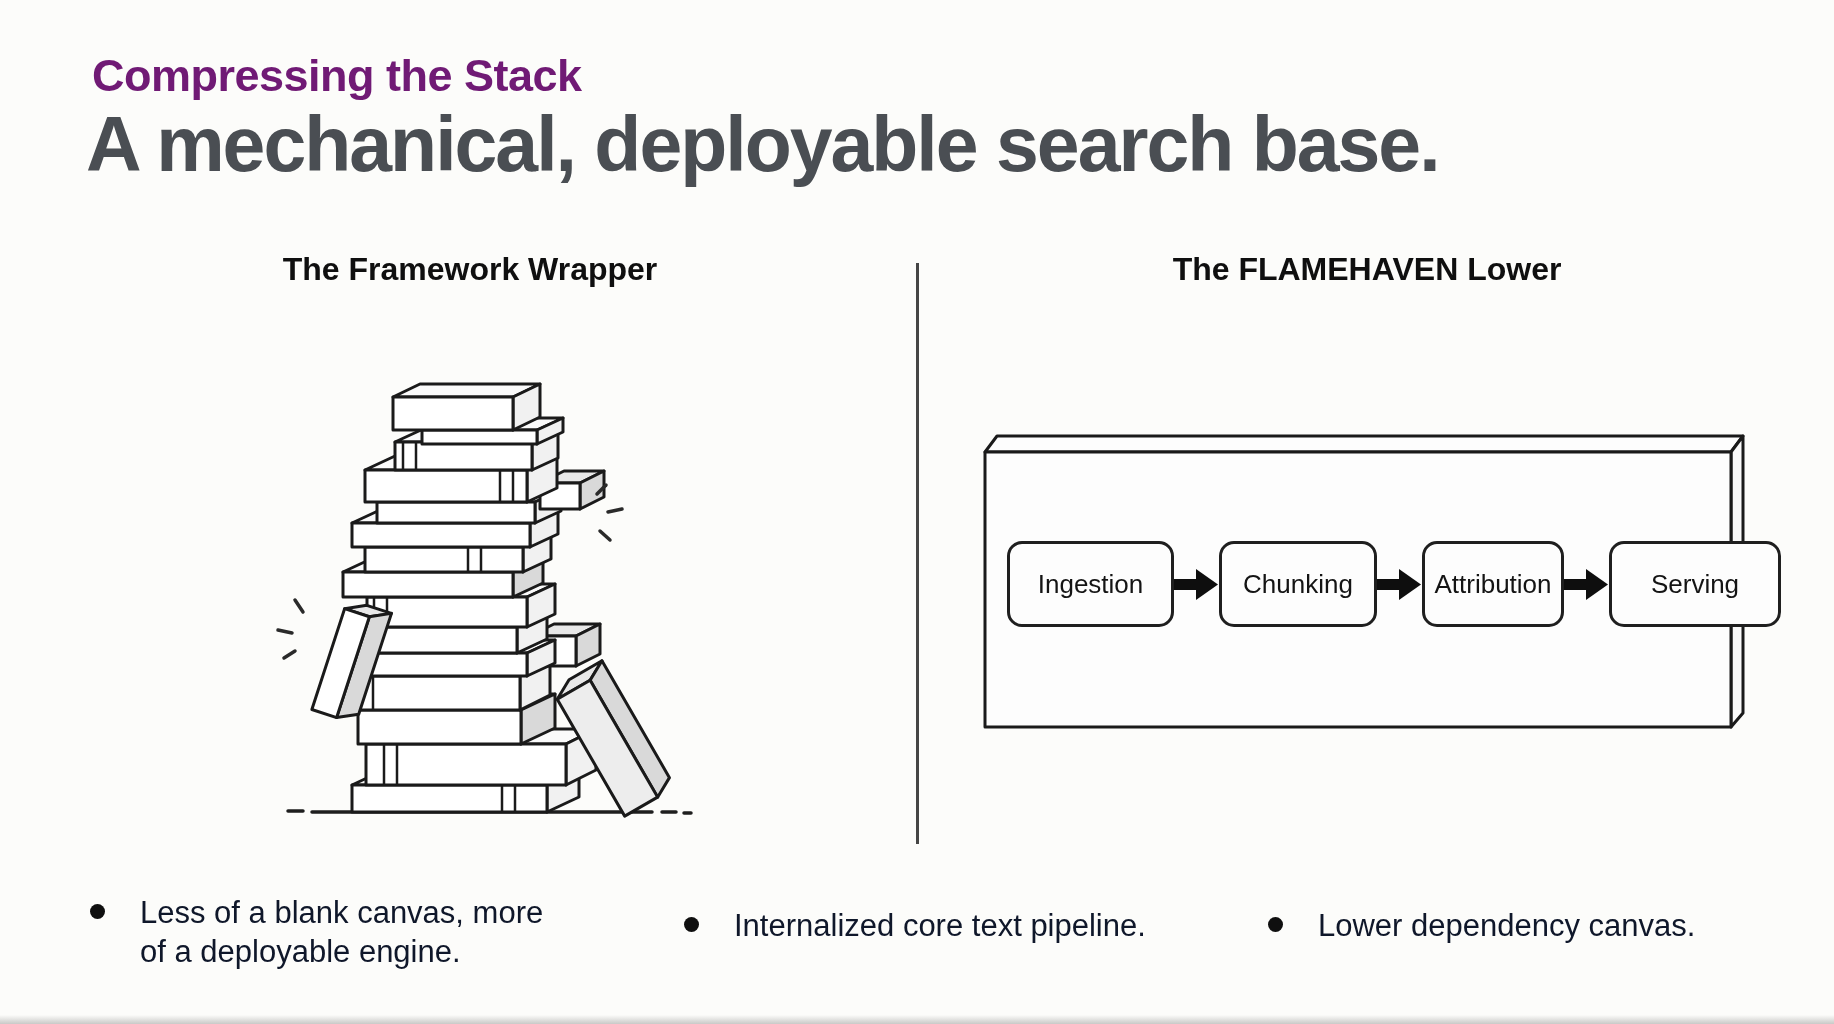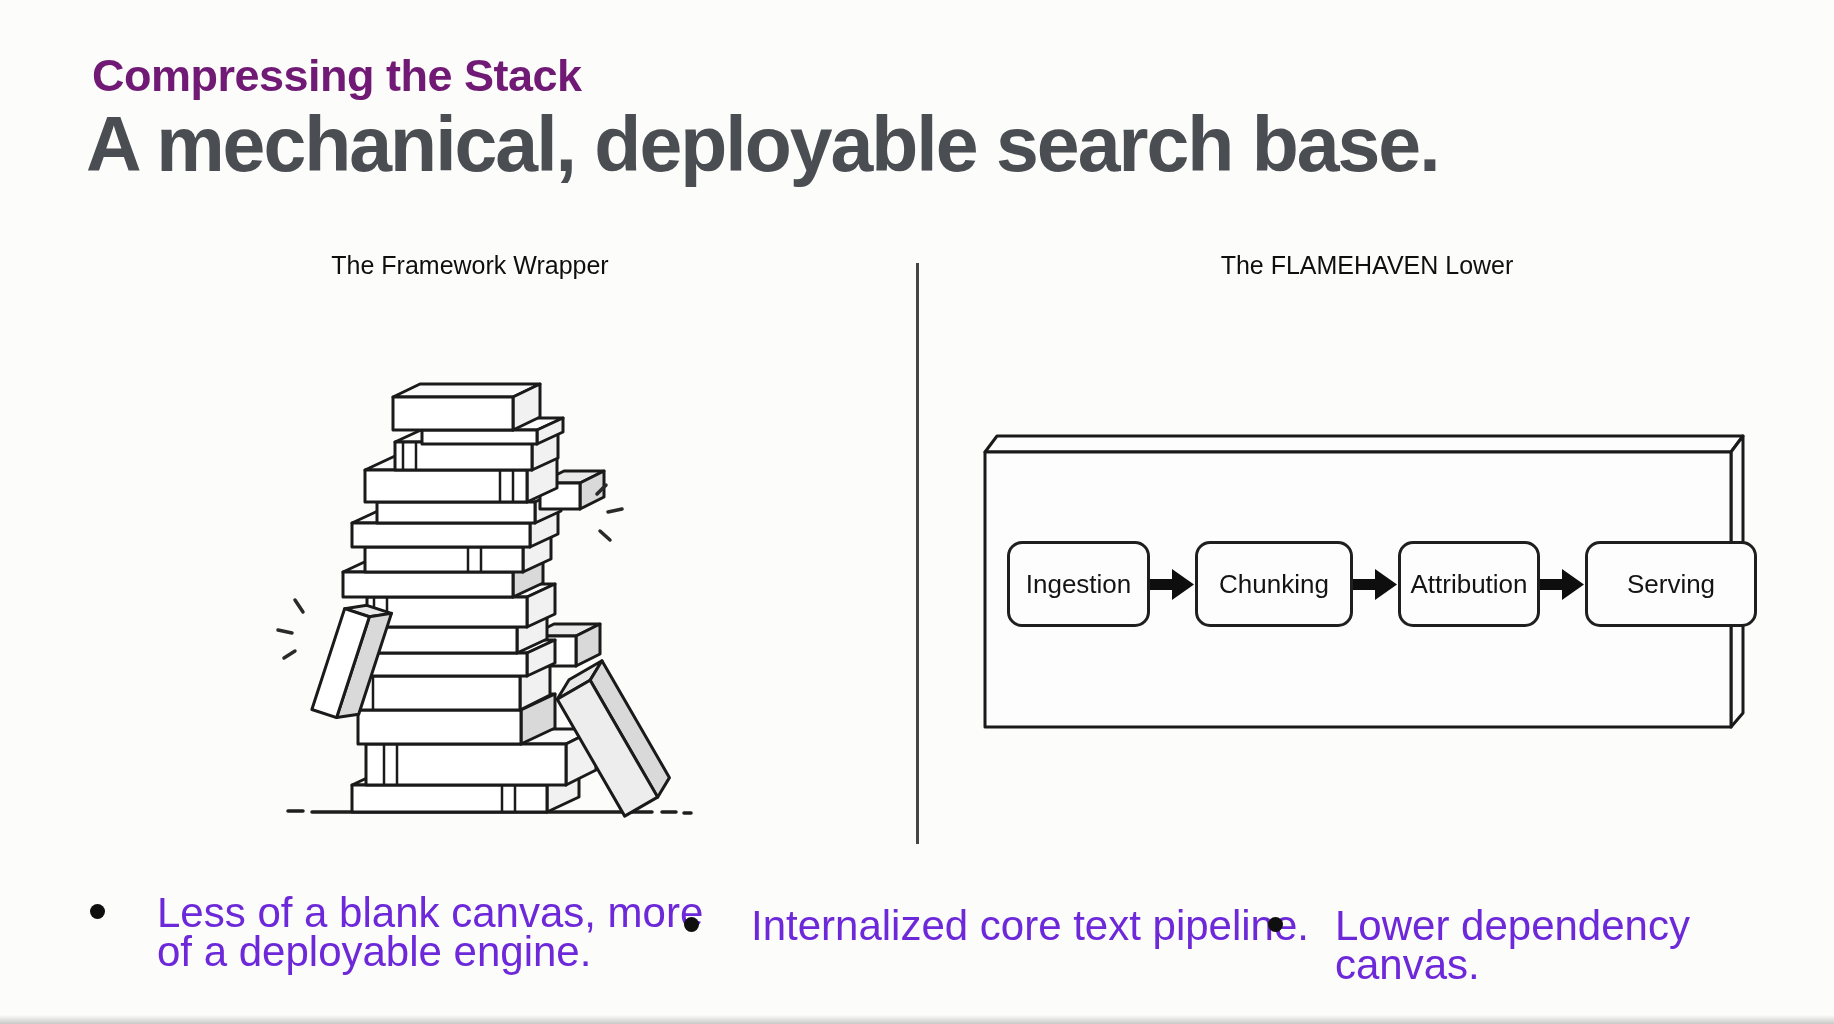--- a/index.html
+++ b/index.html
@@ -14,21 +14,21 @@
     font-size:45px;font-weight:700;letter-spacing:-0.5px;color:#701a75;
     white-space:nowrap;
   }
   .title{
     position:absolute;left:86px;top:100px;
     font-size:77px;font-weight:700;letter-spacing:-2px;color:#4a4e53;
     white-space:nowrap;
   }
   .col-heading{
     position:absolute;top:251px;width:500px;text-align:center;
-    font-size:25px;font-weight:400;color:#0f0f0f;white-space:nowrap;
+    font-size:32px;font-weight:700;color:#0f0f0f;white-space:nowrap;
   }
   .col-heading.left{left:220px;}
   .col-heading.right{left:1117px;}
   .divider{
     position:absolute;left:916px;top:263px;width:3px;height:581px;
     background:#454545;
   }
   svg.stack{position:absolute;left:200px;top:370px;}
   svg.slab{position:absolute;left:980px;top:425px;}
   .stage-row{
@@ -41,21 +41,21 @@
     display:flex;align-items:center;justify-content:center;
     font-size:26px;color:#141414;white-space:nowrap;
   }
   .arrow{width:45px;height:40px;flex:none;}
   .bullet{position:absolute;display:flex;}
   .bullet .dot{
     width:15px;height:15px;border-radius:50%;background:#0f0f0f;
     margin-top:11px;flex:none;
   }
   .bullet .btext{
-    margin-left:52px;font-size:42px;line-height:39px;color:#6d28d9;
+    margin-left:35px;font-size:31px;line-height:39px;color:#0f172a;
     white-space:pre-line;
   }
   .bullet.b1{left:90px;top:893px;}
   .bullet.b2{left:684px;top:906px;}
   .bullet.b3{left:1268px;top:906px;}
   .bottom-band{
     position:absolute;left:0;bottom:0;width:100%;height:9px;
     background:linear-gradient(180deg, rgba(190,190,188,0), #c9c9c7);
   }
   
@@ -198,21 +198,21 @@
   </g>
 </svg>
 
 <svg class="slab" width="780" height="315" viewBox="980 425 780 315" xmlns="http://www.w3.org/2000/svg">
   <polygon class="lw" fill="#fdfdfd" points="985,452 997,436 1743,436 1731,452"></polygon>
   <polygon class="lw" fill="#fafafa" points="1731,452 1743,436 1743,713 1731,727"></polygon>
   <rect class="lw" fill="#fdfdfd" x="985" y="452" width="746" height="275"></rect>
 </svg>
 
 <div class="stage-row">
-  <div class="stage" style="width:143px">Ingestion</div>
+  <div class="stage" style="width:167px">Ingestion</div>
   <svg class="arrow" viewBox="0 0 45 40">
     <rect x="0" y="15" width="24" height="11" fill="#0e0e0e"></rect>
     <polygon points="22,5 44,20.5 22,36" fill="#0e0e0e"></polygon>
   </svg>
   <div class="stage" style="width:158px">Chunking</div>
   <svg class="arrow" viewBox="0 0 45 40">
     <rect x="0" y="15" width="24" height="11" fill="#0e0e0e"></rect>
     <polygon points="22,5 44,20.5 22,36" fill="#0e0e0e"></polygon>
   </svg>
   <div class="stage" style="width:142px">Attribution</div>

